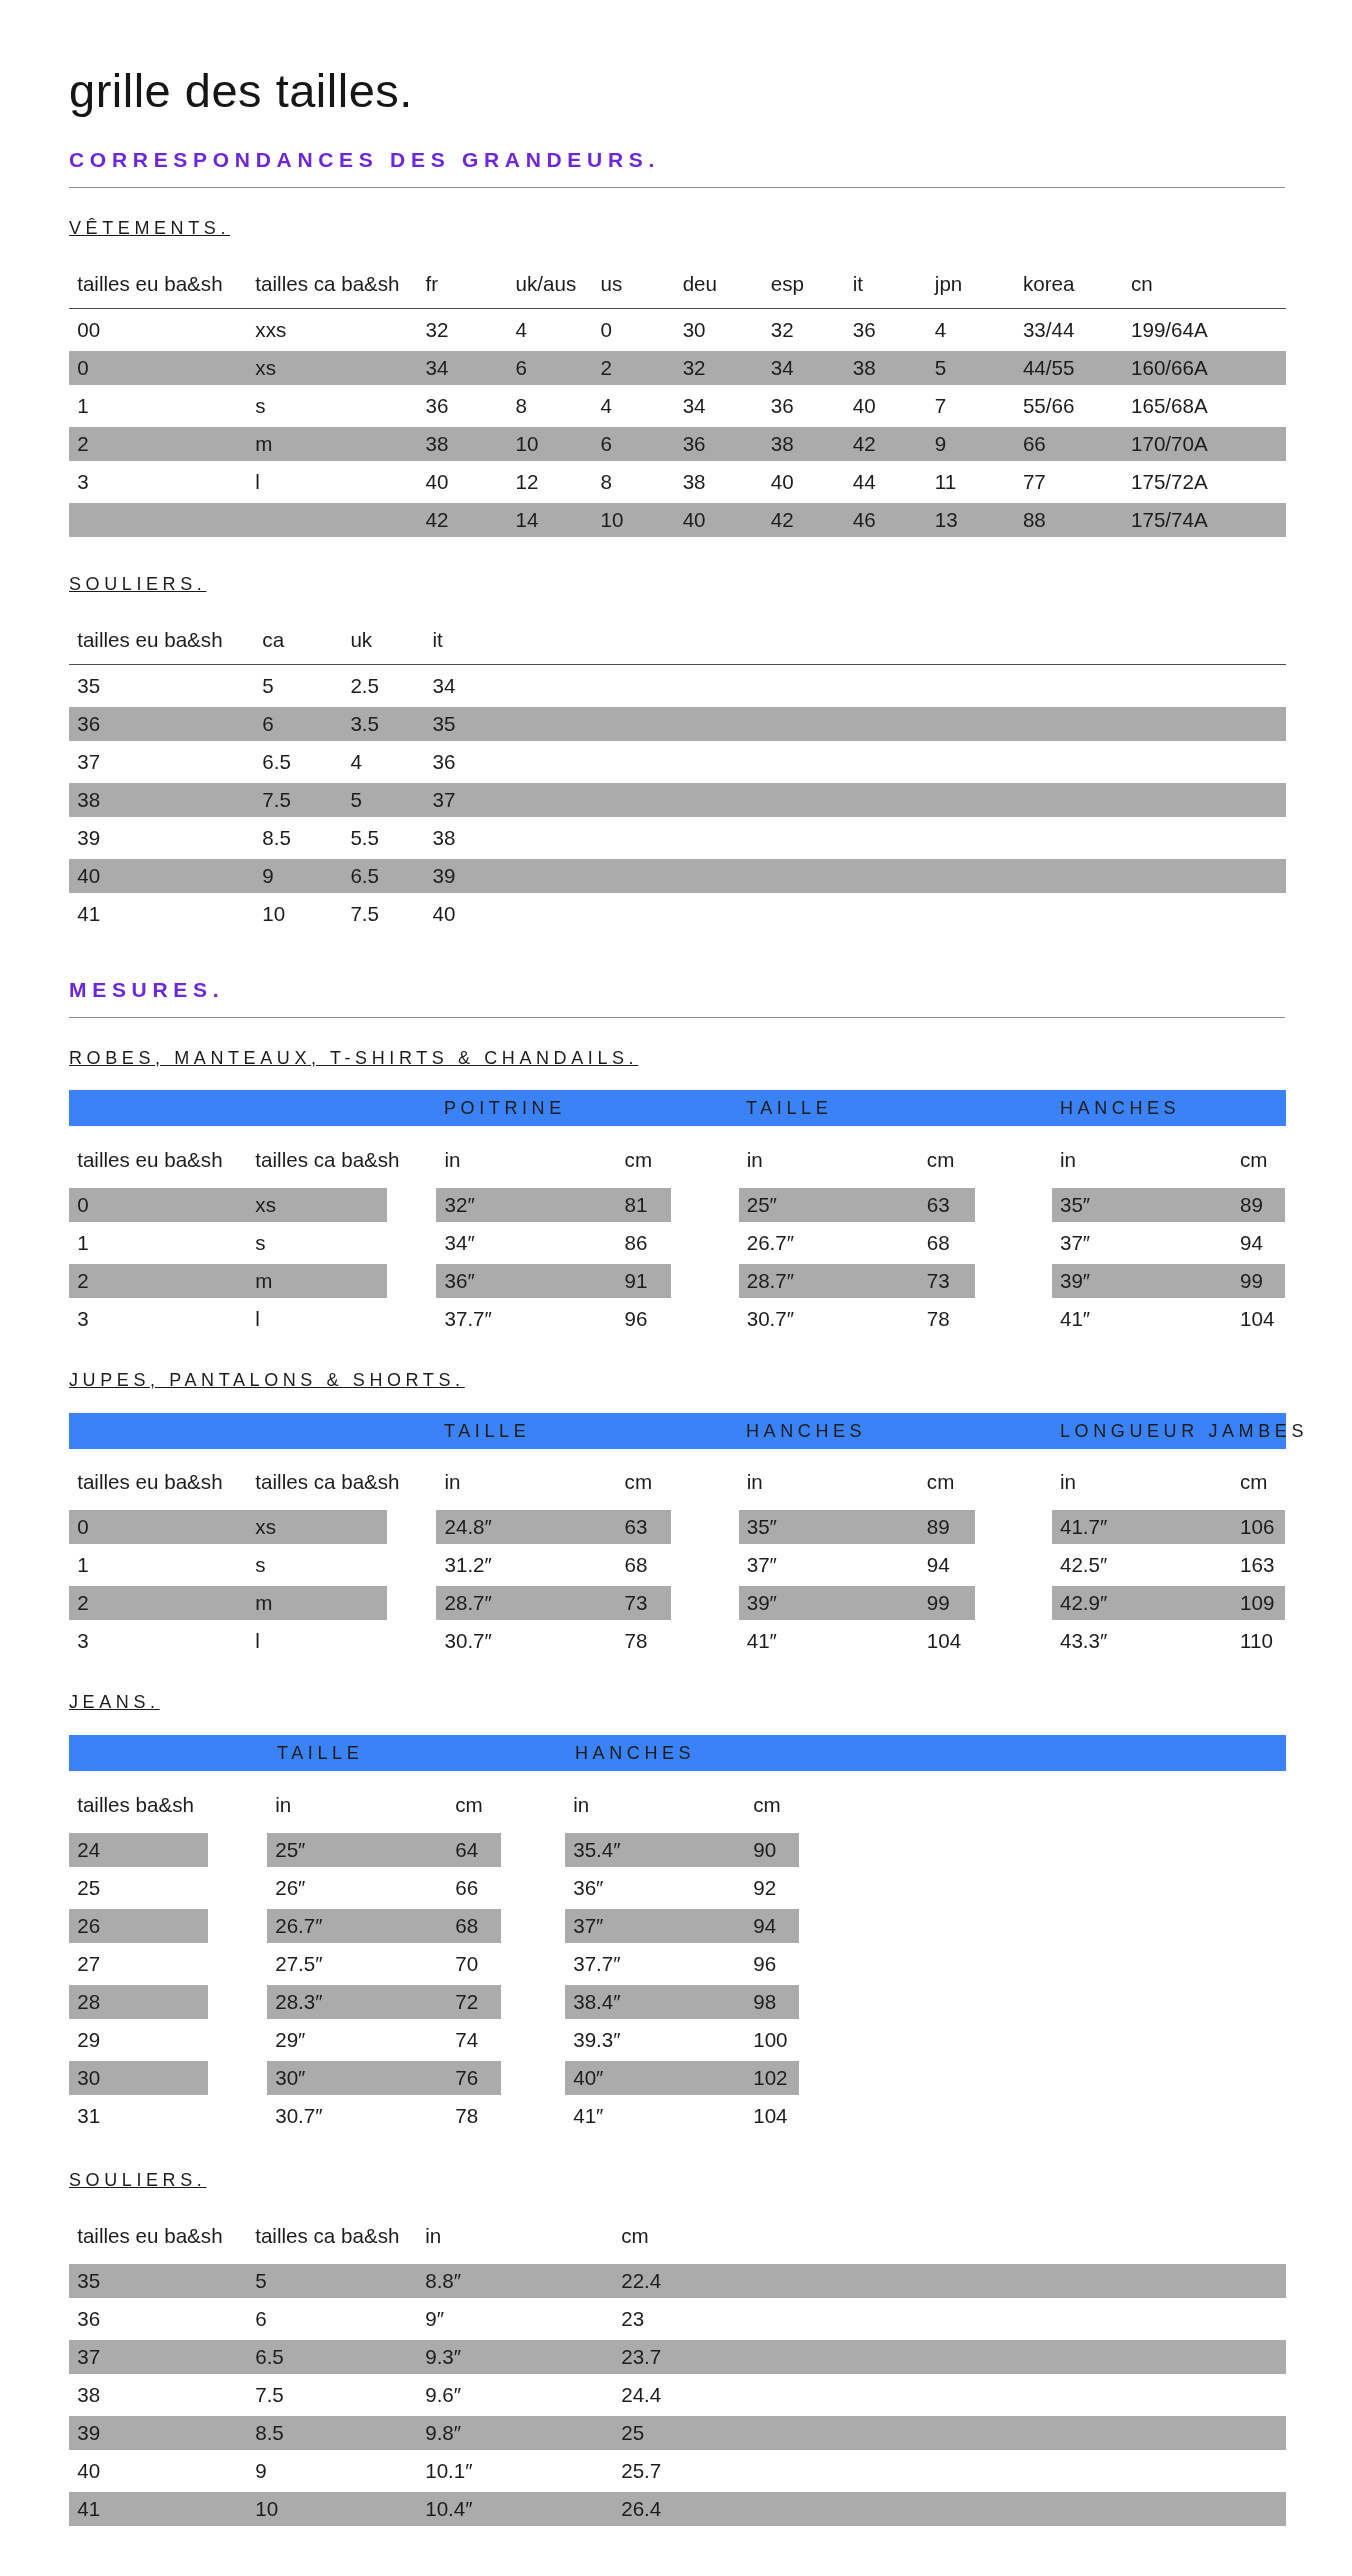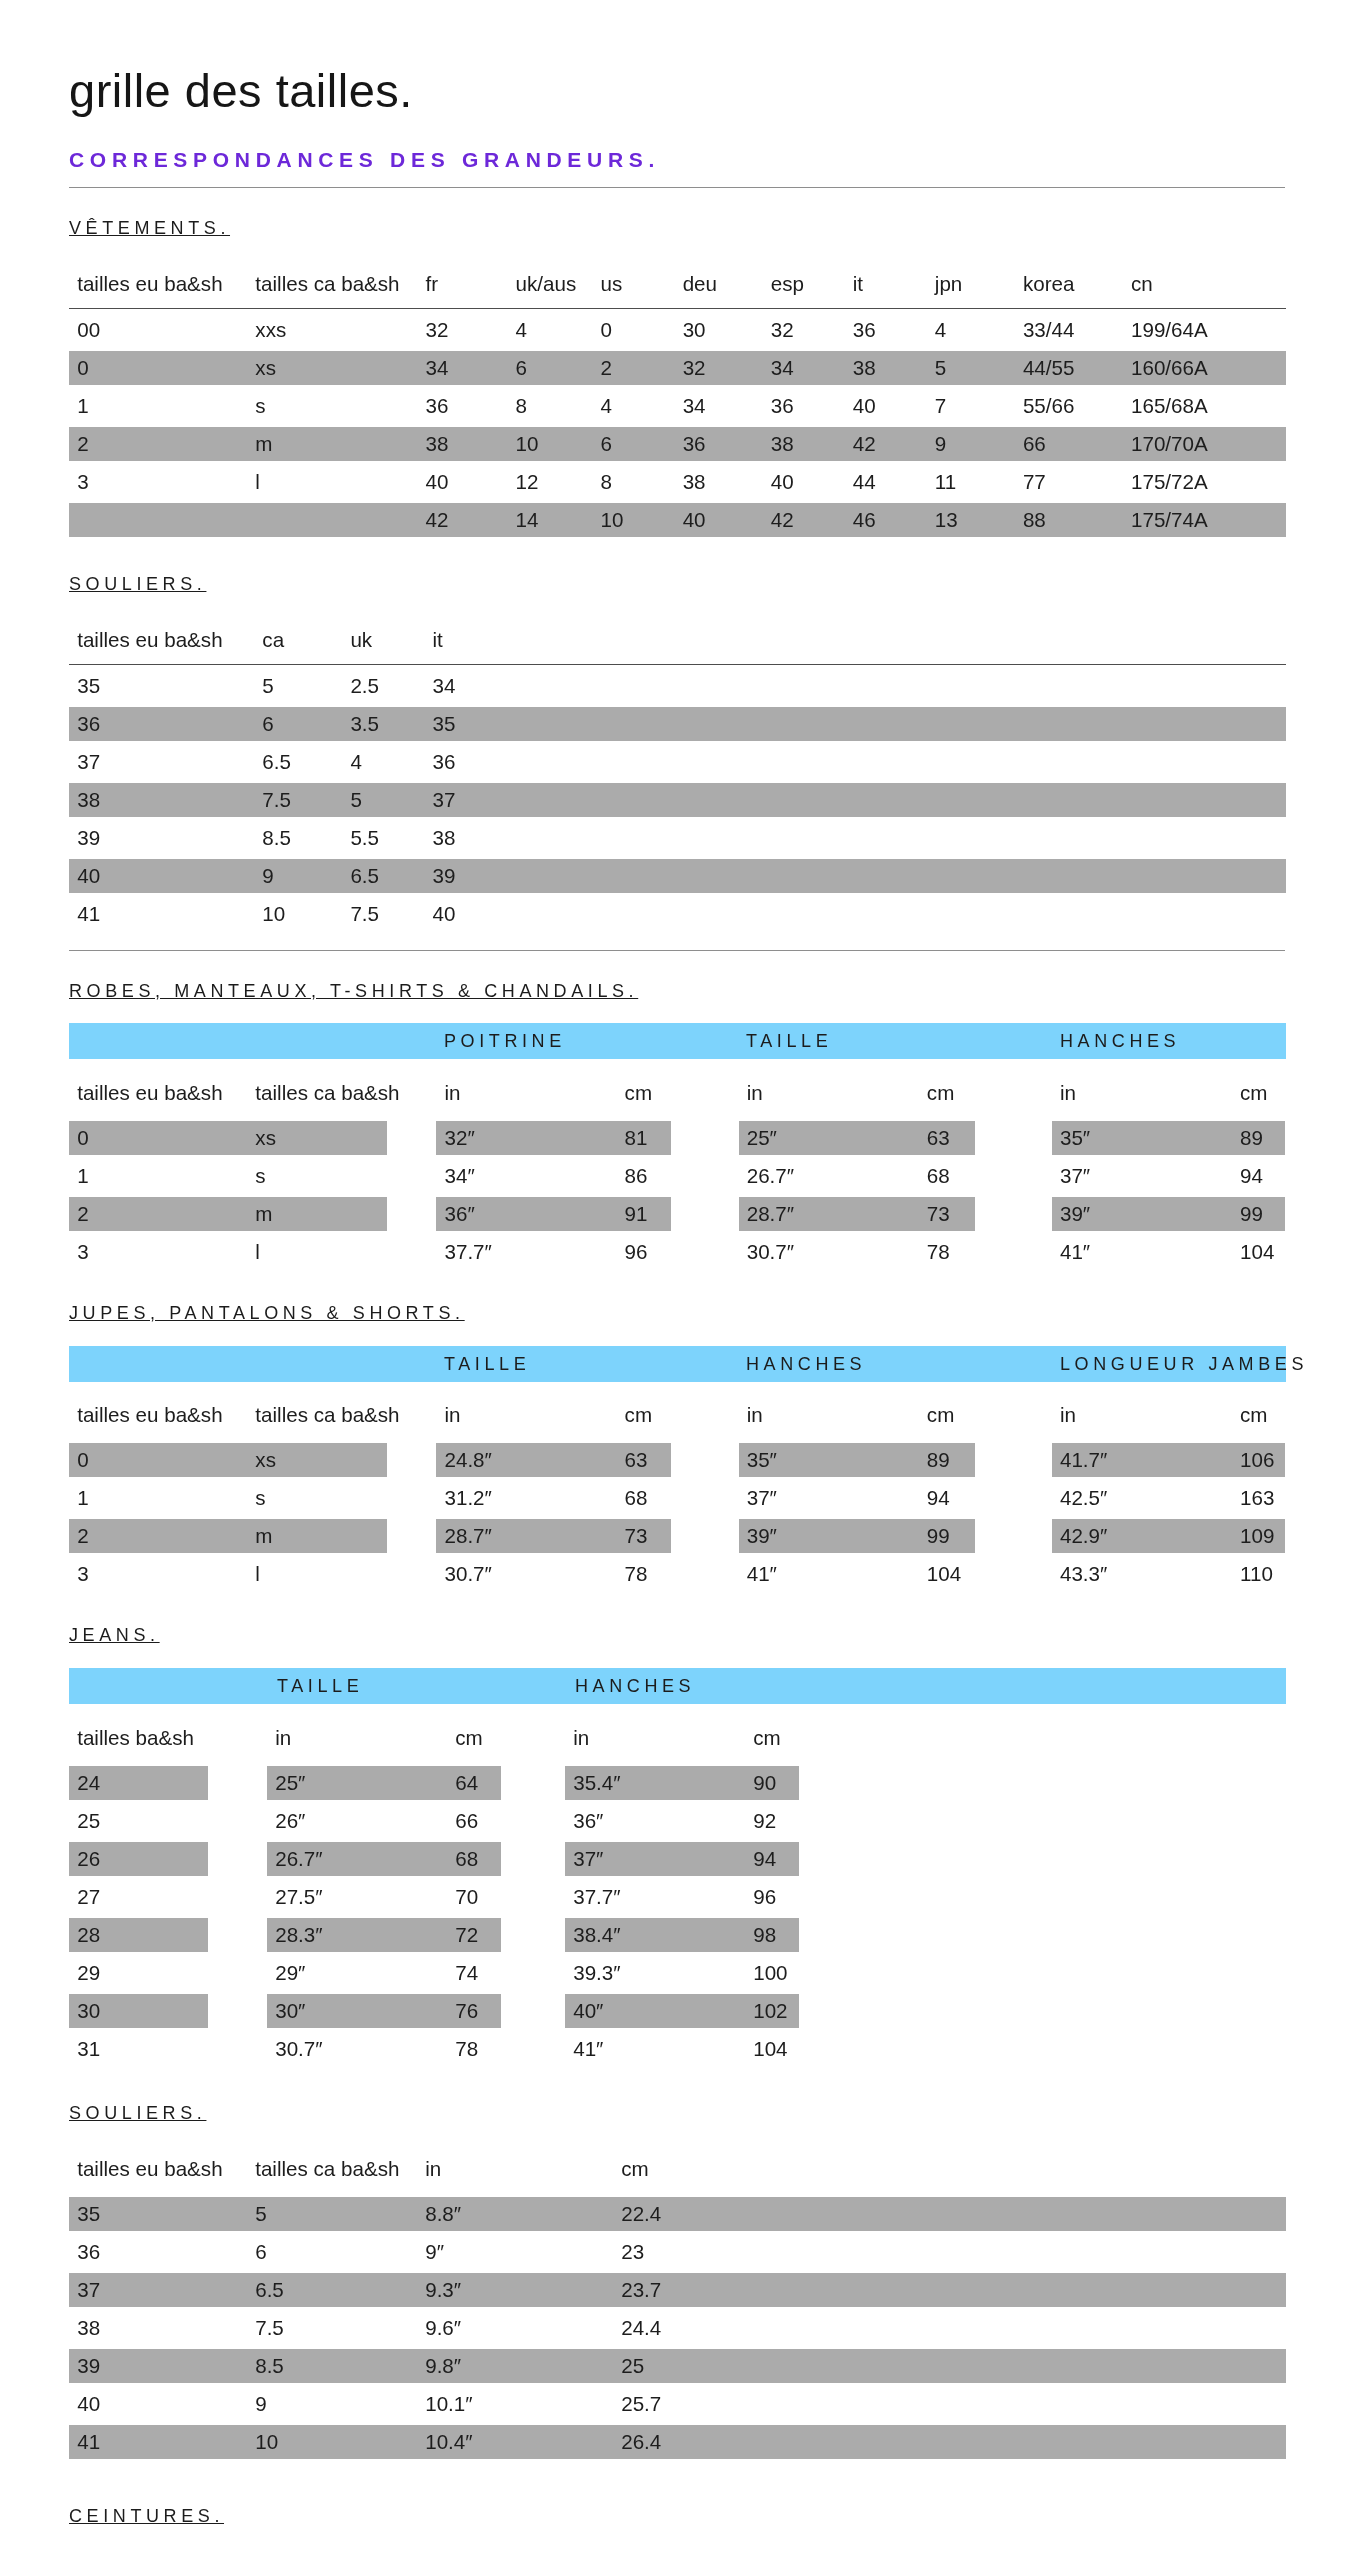--- a/index.html
+++ b/index.html
@@ -63,21 +63,21 @@
 
   
   .t-corr thead th{border-bottom:1.5px solid #4d4d4d;}
 
   tr.shaded td{background:#ABABAB;}
   .t-group tr.shaded td.gap{background:transparent;}
 
   .band{
     width:1217px;
     height:36px;
-    background:#7dd3fc;
+    background:#3b82f6;
     position:relative;
     margin-top:21.6px;
   }
   .band-label{
     position:absolute;
     top:50%;
     transform:translateY(-50%);
     font-size:18px;
     letter-spacing:4.6px;
     color:#1c1c1c;
@@ -271,20 +271,21 @@
       </tr>
         <tr>
         <td>41</td>
           <td>10</td>
         <td>7.5</td>
           <td>40</td>
       </tr>
       </tbody>
   </table>
 
+  <h2 class="section-title mt-xl">MESURES.</h2>
   <hr class="rule">
 
   <h3 class="sub-label">ROBES, MANTEAUX, T-SHIRTS &amp; CHANDAILS.</h3>
   <div class="band">
     <span class="band-label pos-a">POITRINE</span>
     <span class="band-label pos-b">TAILLE</span>
     <span class="band-label pos-c">HANCHES</span>
   </div>
   <table class="t-group" style="width:1216px;margin-top:0">
     <colgroup>

